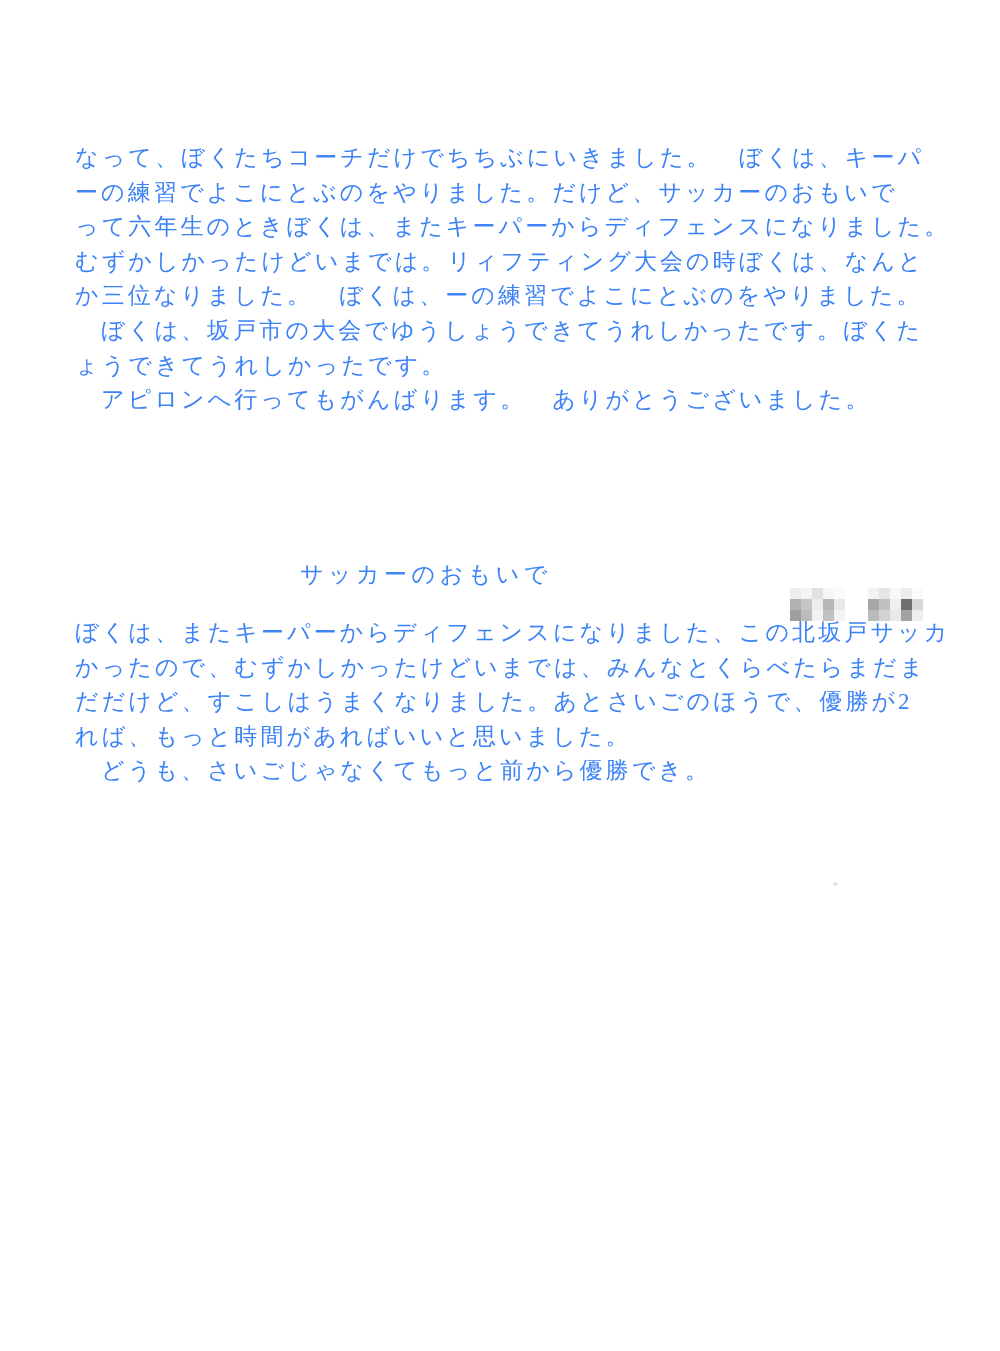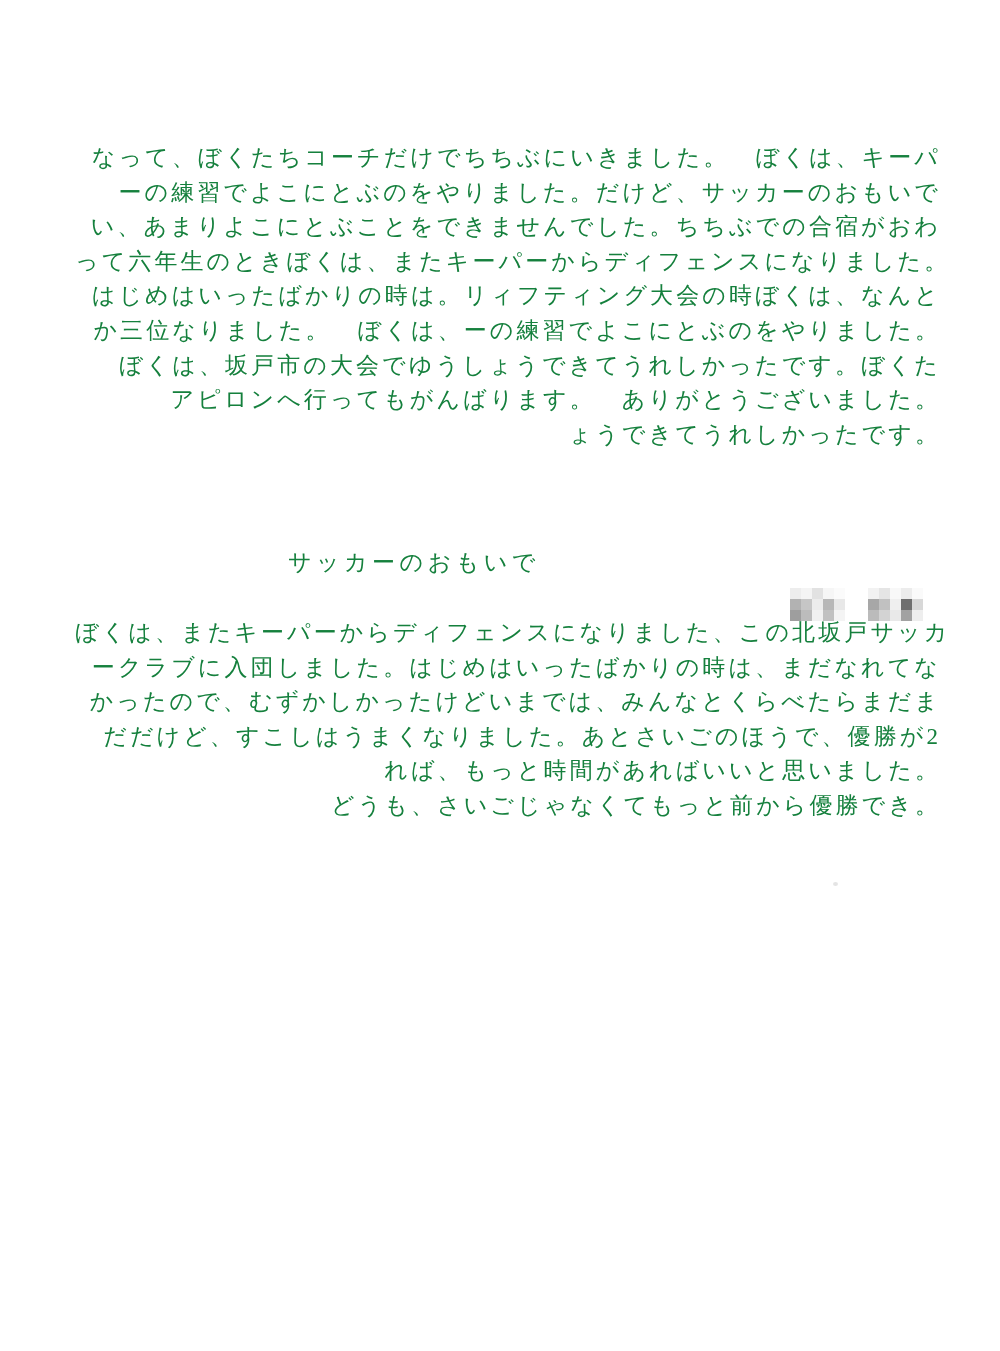--- a/index.html
+++ b/index.html
@@ -30,21 +30,21 @@
     height: 34.6px;
     line-height: 34.6px;
     white-space: pre;
   }
   .essay1 { top: 141px; }
   .essay2 { top: 616px; }
   .title {
     position: absolute;
     top: 547px;
     left: 288px;
-    margin: 0;
+    margin: 12px;
     font-size: 23px;
     letter-spacing: 4.5px;
     font-weight: 500;
     white-space: pre;
   }
   .mosaic {
     position: absolute;
     top: 588px;
     width: 55px;
     height: 33px;
@@ -60,32 +60,31 @@
     top: 882px;
     width: 5px;
     height: 4px;
     background: #e4e4e4;
     border-radius: 50%;
   }
 </style>
 </head>
 <body style="background: rgb(255, 255, 255);">
 
-<div class="page" style="color: #15803d; text-align: right;">
+<div class="page" style="color: #3b82f6;">
 
   <div class="essay essay1">
     <div class="line">なって、ぼくたちコーチだけでちちぶにいきました。　ぼくは、キーパ</div>
     <div class="line">ーの練習でよこにとぶのをやりました。だけど、サッカーのおもいで</div>
-    <div class="line">い、あまりよこにとぶことをできませんでした。ちちぶでの合宿がおわ</div>
     <div class="line">って六年生のときぼくは、またキーパーからディフェンスになりました。</div>
-    <div class="line">はじめはいったばかりの時は。リィフティング大会の時ぼくは、なんと</div>
+    <div class="line">むずかしかったけどいまでは。リィフティング大会の時ぼくは、なんと</div>
     <div class="line">か三位なりました。　ぼくは、ーの練習でよこにとぶのをやりました。</div>
     <div class="line">　ぼくは、坂戸市の大会でゆうしょうできてうれしかったです。ぼくた</div>
+    <div class="line">ょうできてうれしかったです。</div>
     <div class="line">　アピロンへ行ってもがんばります。　ありがとうございました。</div>
-    <div class="line">ょうできてうれしかったです。</div>
   </div>
 
   <h2 class="title">サッカーのおもいで</h2>
 
   <div class="mosaic mosaic-1" id="mosaic1">
       <div style="background: rgb(237, 237, 237);"></div>
       <div style="background: rgb(244, 244, 244);"></div>
       <div style="background: rgb(226, 226, 226);"></div>
       <div style="background: rgb(246, 246, 246);"></div>
       <div style="background: rgb(251, 251, 251);"></div>
@@ -113,21 +112,20 @@
       <div style="background: rgb(216, 216, 216);"></div>
       <div style="background: rgb(187, 187, 187);"></div>
       <div style="background: rgb(211, 211, 211);"></div>
       <div style="background: rgb(233, 233, 233);"></div>
       <div style="background: rgb(162, 162, 162);"></div>
       <div style="background: rgb(238, 238, 238);"></div>
     </div>
 
   <div class="essay essay2">
     <div class="line">ぼくは、またキーパーからディフェンスになりました、この北坂戸サッカ</div>
-    <div class="line">ークラブに入団しました。はじめはいったばかりの時は、まだなれてな</div>
     <div class="line">かったので、むずかしかったけどいまでは、みんなとくらべたらまだま</div>
     <div class="line">だだけど、すこしはうまくなりました。あとさいごのほうで、優勝が2</div>
     <div class="line">れば、もっと時間があればいいと思いました。</div>
     <div class="line">　どうも、さいごじゃなくてもっと前から優勝でき。</div>
   </div>
 
   <div class="speck"></div>
 
 </div>
 

